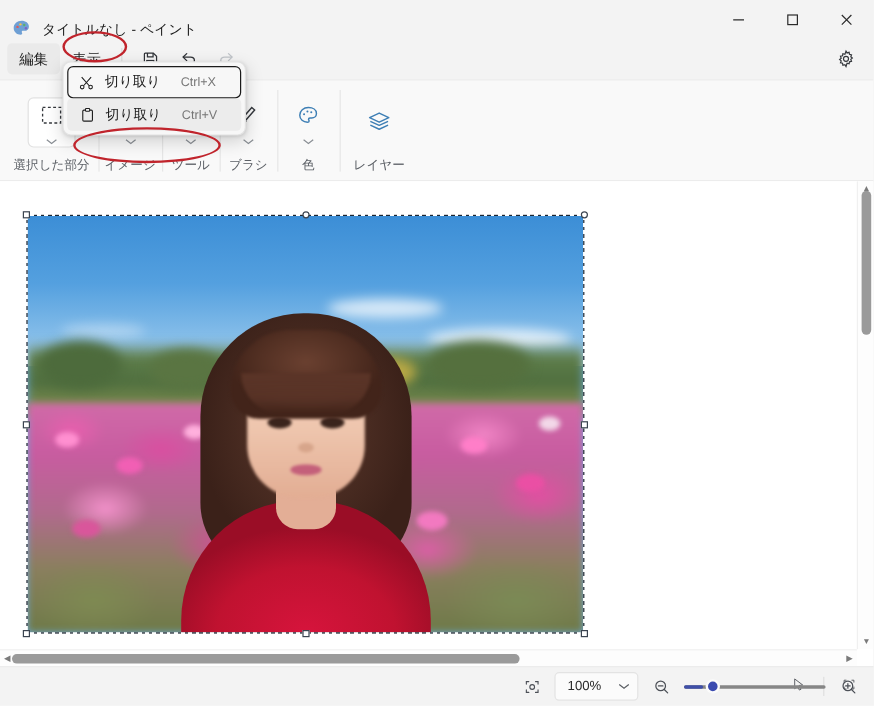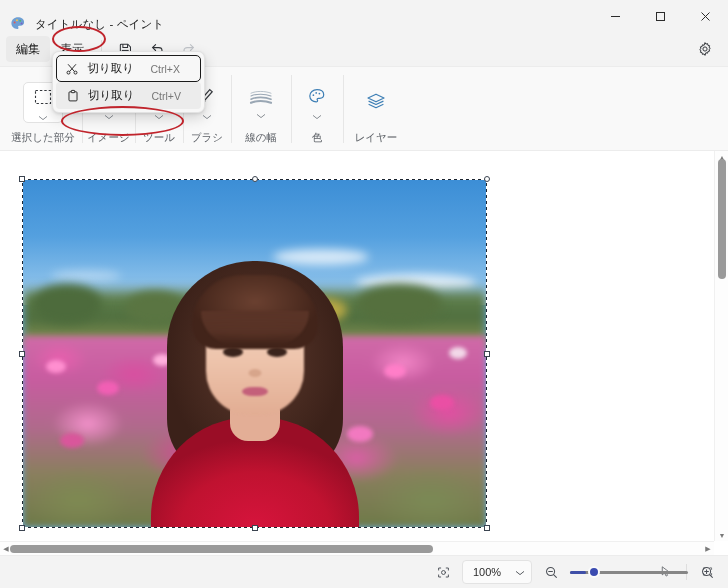--- a/index.html
+++ b/index.html
@@ -595,40 +595,20 @@
             <svg width="10" height="6" viewBox="0 0 10 6" fill="none" stroke="currentColor" stroke-width="1">
                 <path d="M1 1.4L5 4.6 9 1.4"></path>
               </svg>
           </span>
         </div>
       </div>
       <div class="rg-label">ブラシ</div>
     </div>
 
 
-    <div class="ribbon-group" style="width:60px">
-      <div class="rg-body">
-        <div class="tool-btn">
-          <span>
-            <svg width="26" height="20" viewBox="0 0 26 20" fill="none" stroke="#9aa7b4" stroke-linecap="round">
-              <path d="M3 6.2c5-2.4 14-2.4 20 0" stroke-width="0.7"></path>
-              <path d="M3 9c5-2.4 14-2.4 20 0" stroke-width="1.1"></path>
-              <path d="M3 12.2c5-2.4 14-2.4 20 0" stroke-width="1.6"></path>
-              <path d="M3 15.8c5-2.4 14-2.4 20 0" stroke-width="2.1"></path>
-            </svg>
-          </span>
-          <span class="chev">
-            <svg width="10" height="6" viewBox="0 0 10 6" fill="none" stroke="currentColor" stroke-width="1">
-                <path d="M1 1.4L5 4.6 9 1.4"></path>
-              </svg>
-          </span>
-        </div>
-      </div>
-      <div class="rg-label">線の幅</div>
-    </div>
 
     <div class="ribbon-group" style="width:52px">
       <div class="rg-body">
         <div class="tool-btn">
           <span>
             <svg width="22" height="22" viewBox="0 0 22 22" fill="none" stroke="#3e7fb5" stroke-width="1.2">
               <path d="M11 3.6c-4.1 0-7.2 2.8-7.2 6.4 0 3.5 2.9 5.9 6.4 5.9.9 0 1.4-.5 1.4-1.1s-.5-.9-.5-1.5c0-.6.5-1 1.2-1h1.4c2.3 0 4-1.6 4-3.8 0-3.2-3-4.9-6.7-4.9z"></path>
               <circle cx="7.4" cy="9.2" r="0.85" fill="#3e7fb5" stroke="none"></circle>
               <circle cx="10.2" cy="6.9" r="0.85" fill="#3e7fb5" stroke="none"></circle>
               <circle cx="13.4" cy="7.6" r="0.85" fill="#3e7fb5" stroke="none"></circle>

